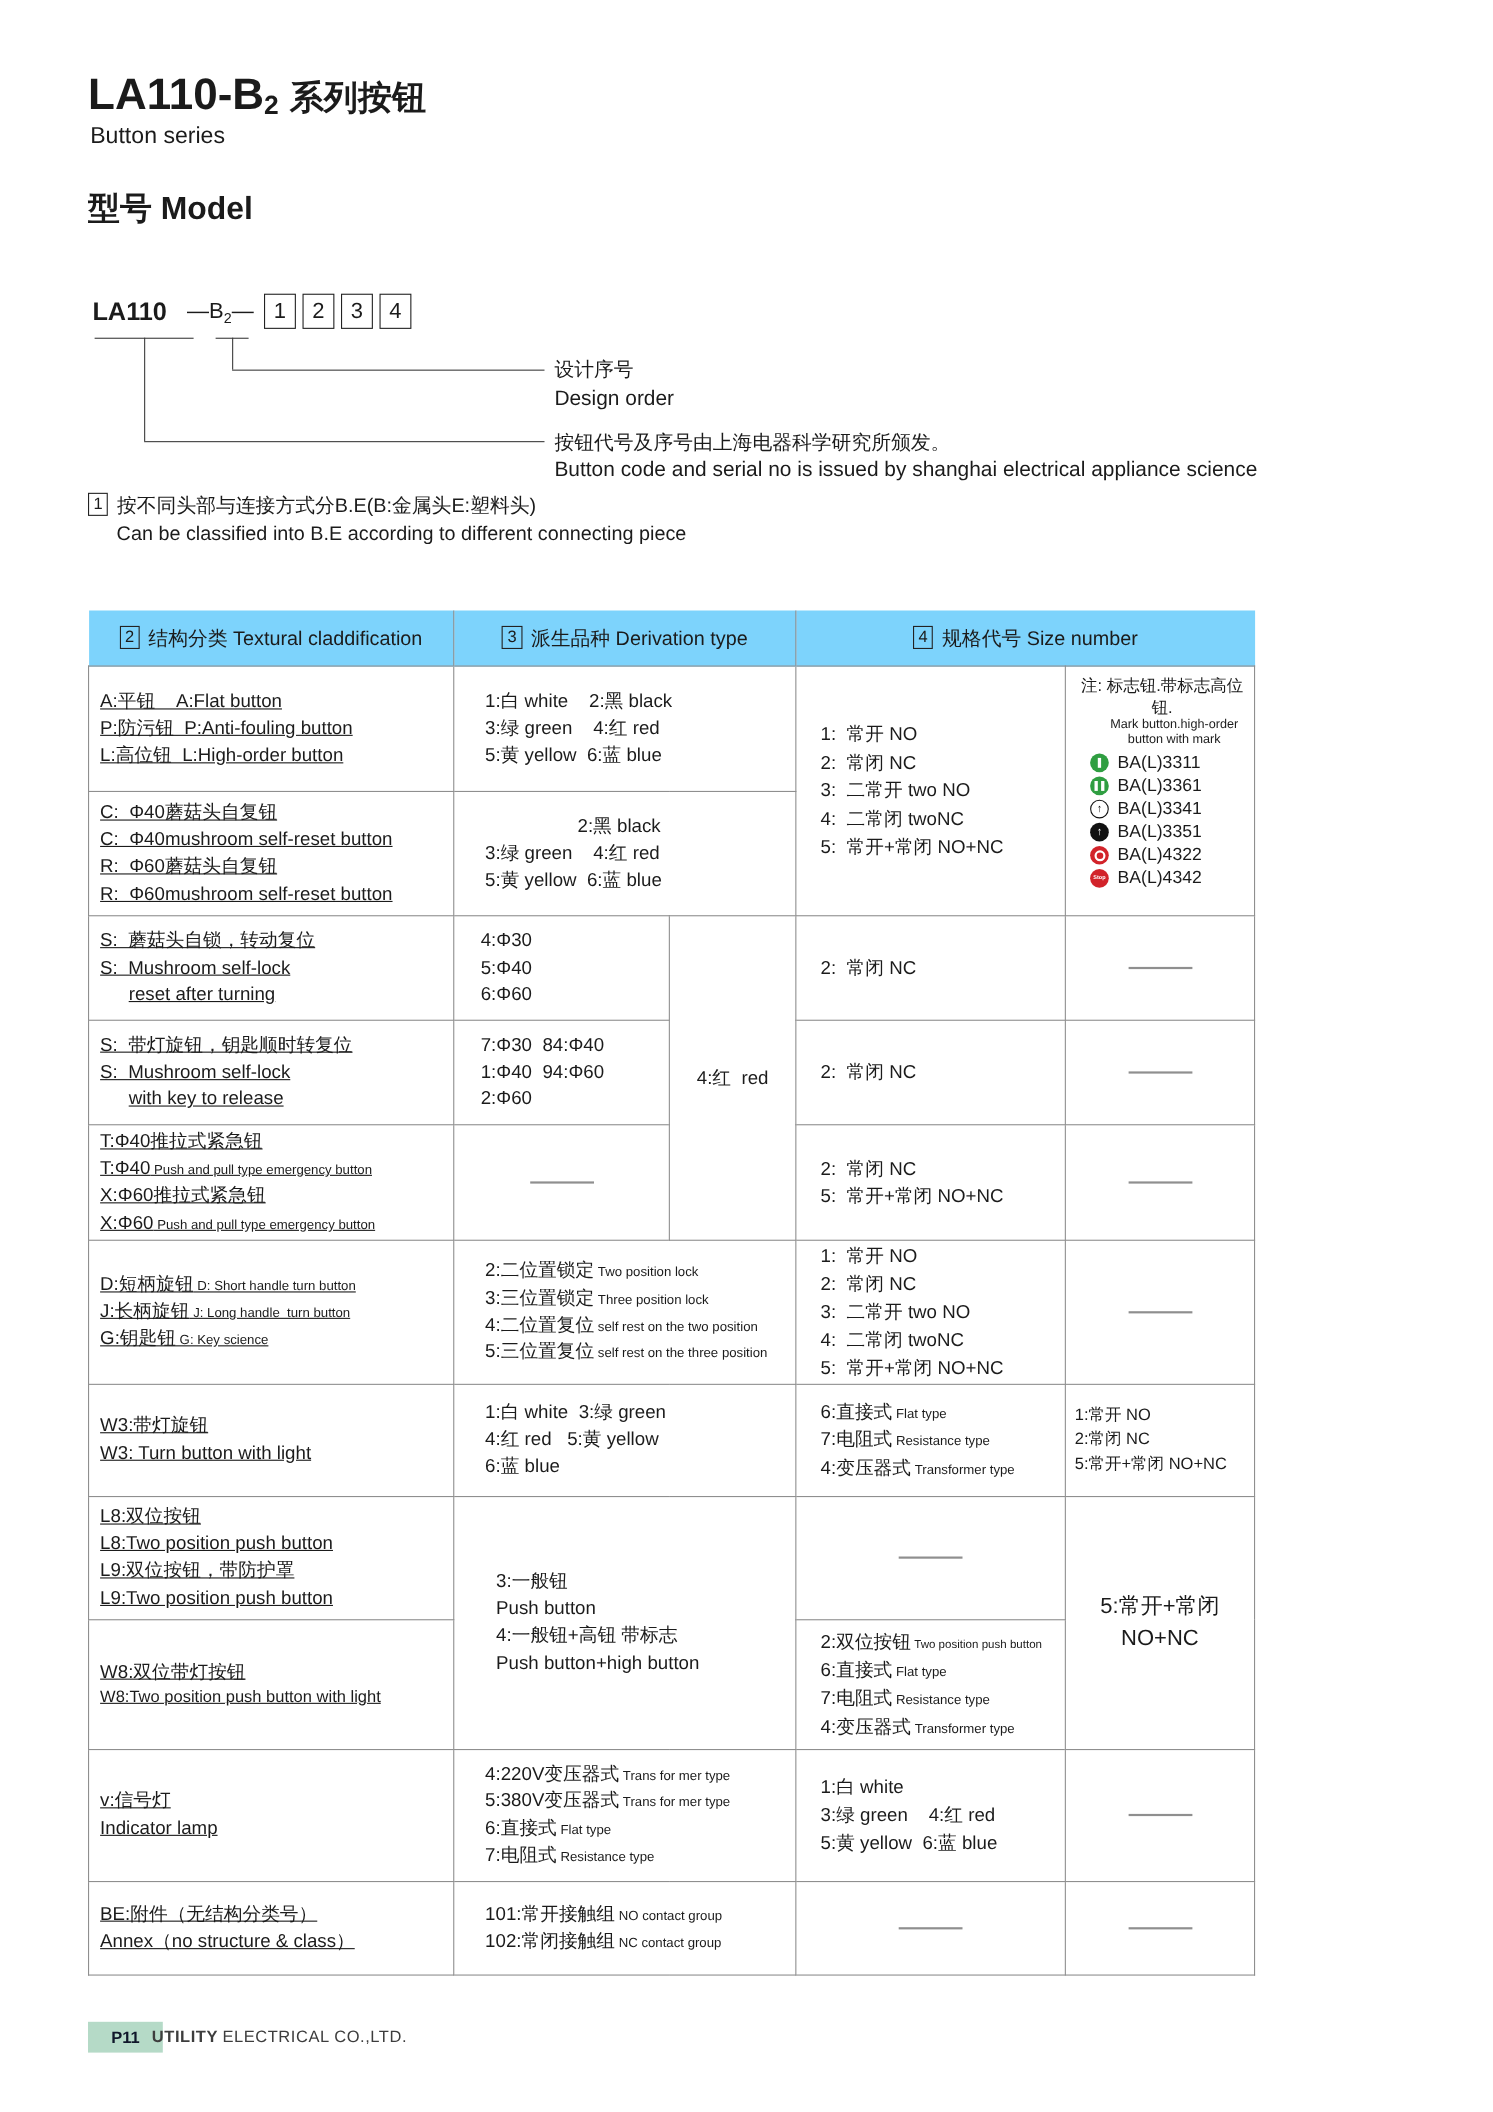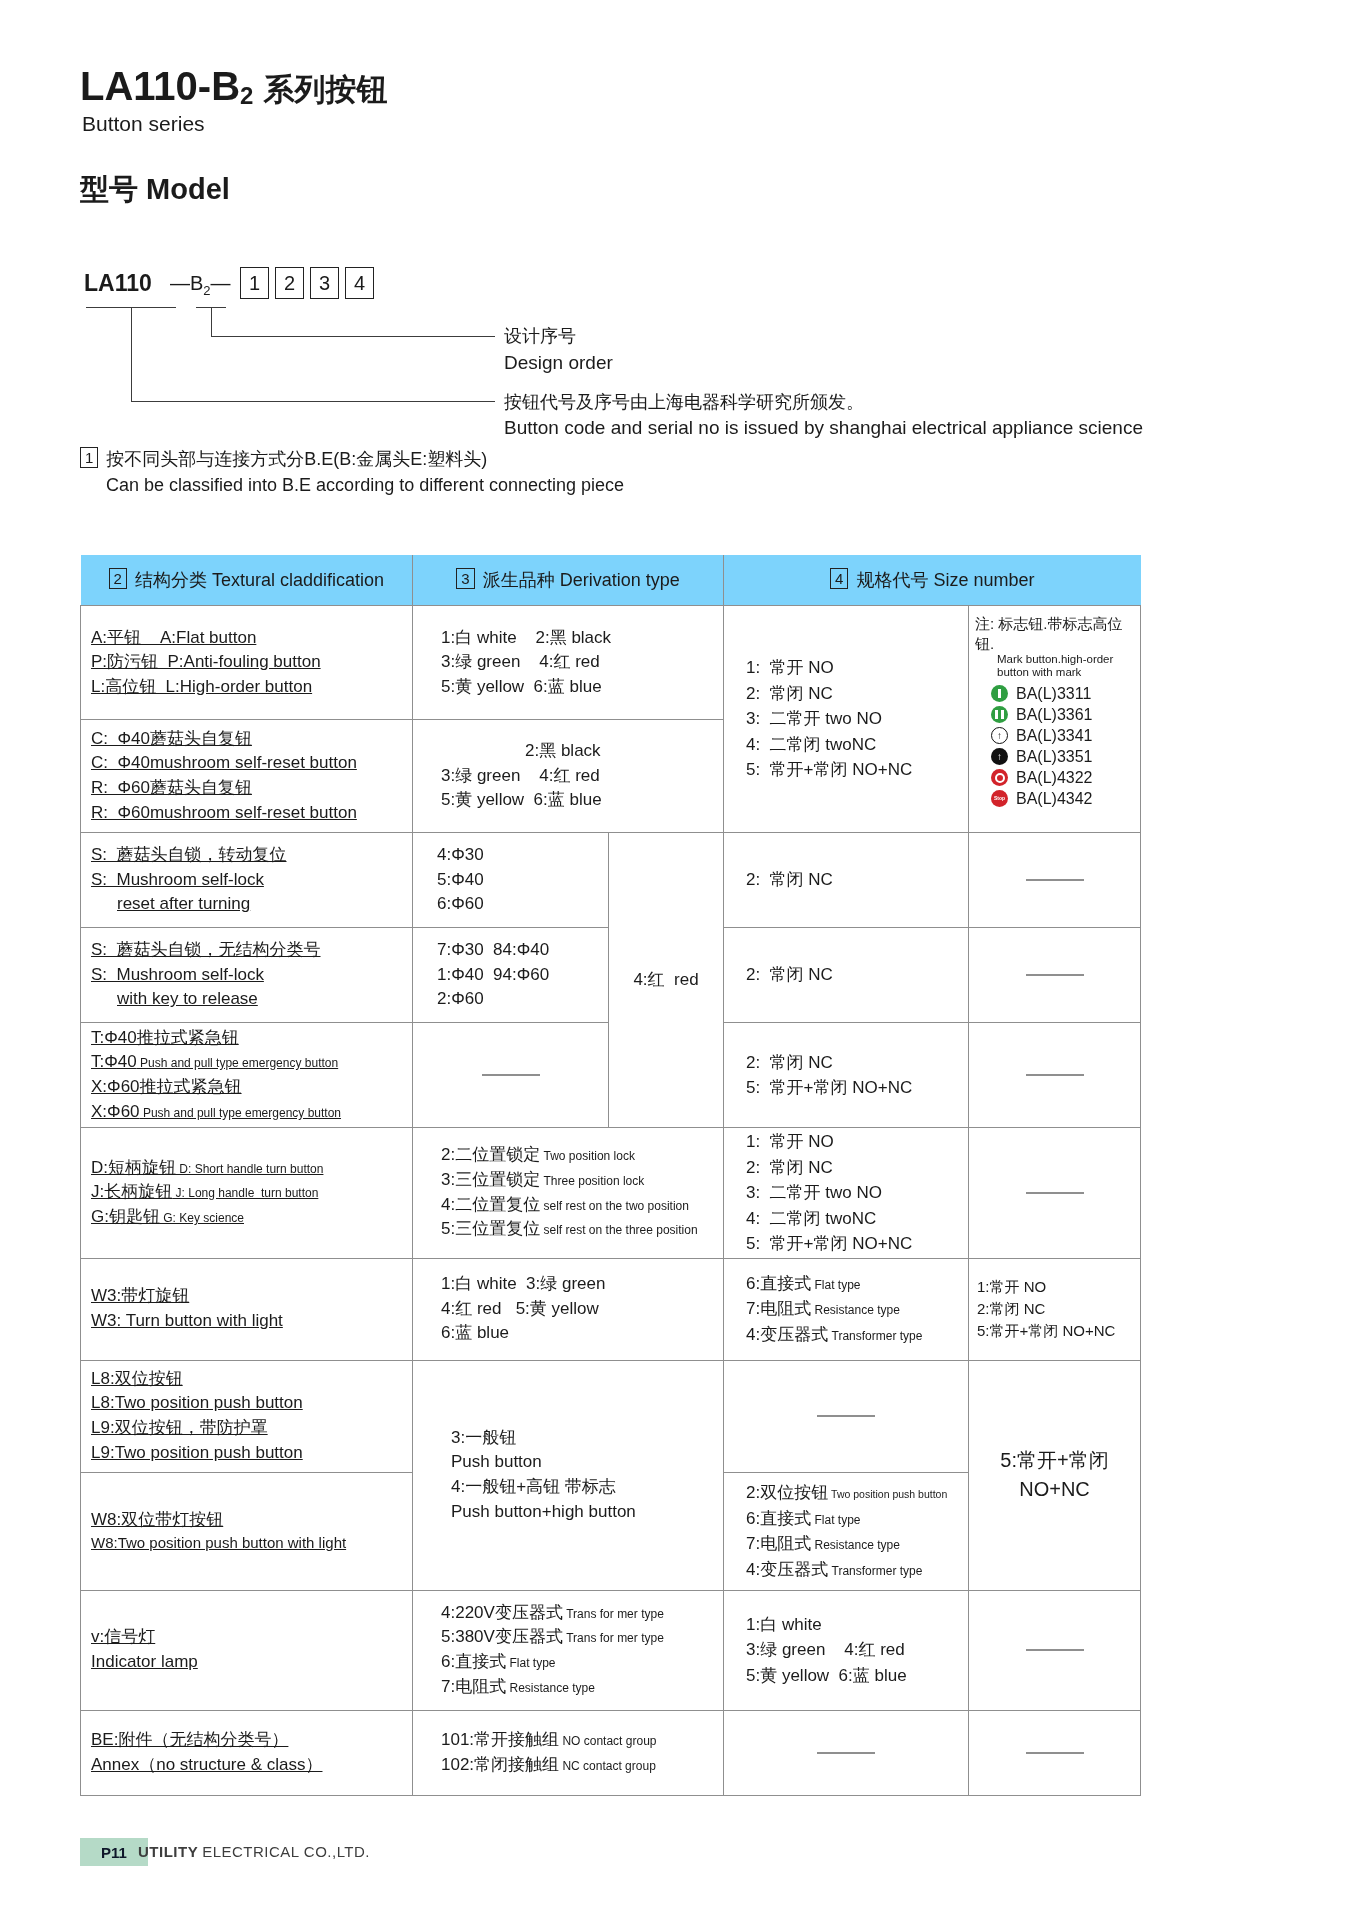--- a/index.html
+++ b/index.html
@@ -46,21 +46,21 @@
   .tb8{padding-left:38px;}
   .tb1{padding-left:24px;}
   .tb2{text-align:center;}
   .tc{padding-left:22px;}
   .tc .ln{line-height:1.5;}
   .td7{padding-left:8px;font-size:15px;}
   .tdc{text-align:center;font-size:20px;}
   .tdash{}
   .dashline{width:58px;border-top:2px solid #8f8f8f;margin:0 auto;}
   
-  .tnote{vertical-align:top;padding:8px 2px 0 6px;font-size:15px;}
+  .tnote{vertical-align:top;padding:8px 2px 0 6px;font-size:15px;text-align:center;}
   .note-zh{font-size:15px;line-height:1.3;}
   .note-en{font-size:11.5px;line-height:1.15;padding-left:22px;}
   .marks{margin-top:6px;}
   .mark-row{display:flex;align-items:center;font-size:16px;line-height:1.0;margin:4px 0 4px 16px;}
   .mark{display:inline-flex;width:17px;height:17px;border-radius:50%;margin-right:8px;align-items:center;justify-content:center;flex:0 0 17px;box-sizing:border-box;}
   .green-one-bar{background:#2f9e41;}
   .green-one-bar::after{content:"";width:3px;height:9px;background:#fff;}
   .green-two-bar{background:#2f9e41;}
   .green-two-bar::before,.green-two-bar::after{content:"";width:3px;height:9px;background:#fff;margin:0 1.5px;}
   .white-arrow{background:#fff;border:1.5px solid #111;color:#111;font-size:10px;}
@@ -206,21 +206,21 @@
         </td>
       <td class="tc">
           <div class="ln">2:  常闭 NC</div>
         </td>
       <td class="tdash">
           <div class="dashline"></div>
         </td>
     </tr>
     <tr style="height:95px">
       <td class="ta">
-          <div class="ln">S:  蘑菇头自锁，无结构分类号</div>
+          <div class="ln">S:  带灯旋钮，钥匙顺时转复位</div>
           <div class="ln">S:  Mushroom self-lock</div>
           <div class="ln ind"><span>with key to release</span></div>
         </td>
       <td class="tb1">
           <div class="ln">7:Φ30  84:Φ40</div>
           <div class="ln">1:Φ40  94:Φ60</div>
           <div class="ln">2:Φ60</div>
         </td>
       <td class="tc">
           <div class="ln">2:  常闭 NC</div>

